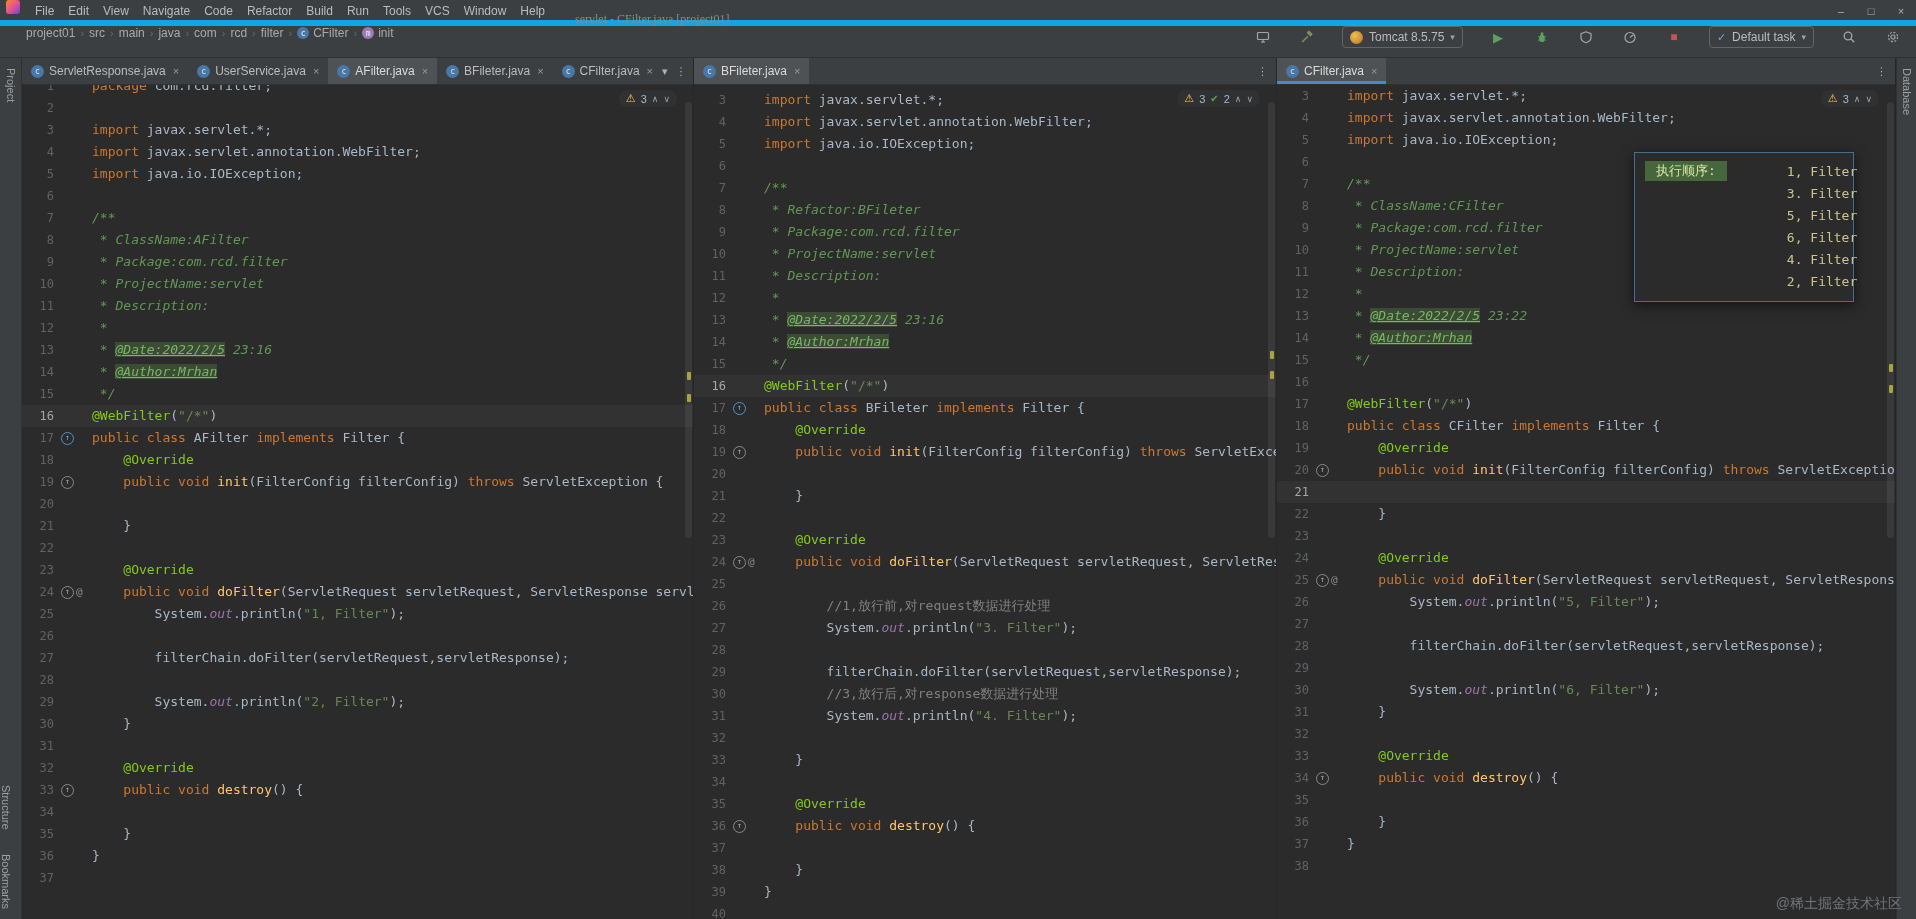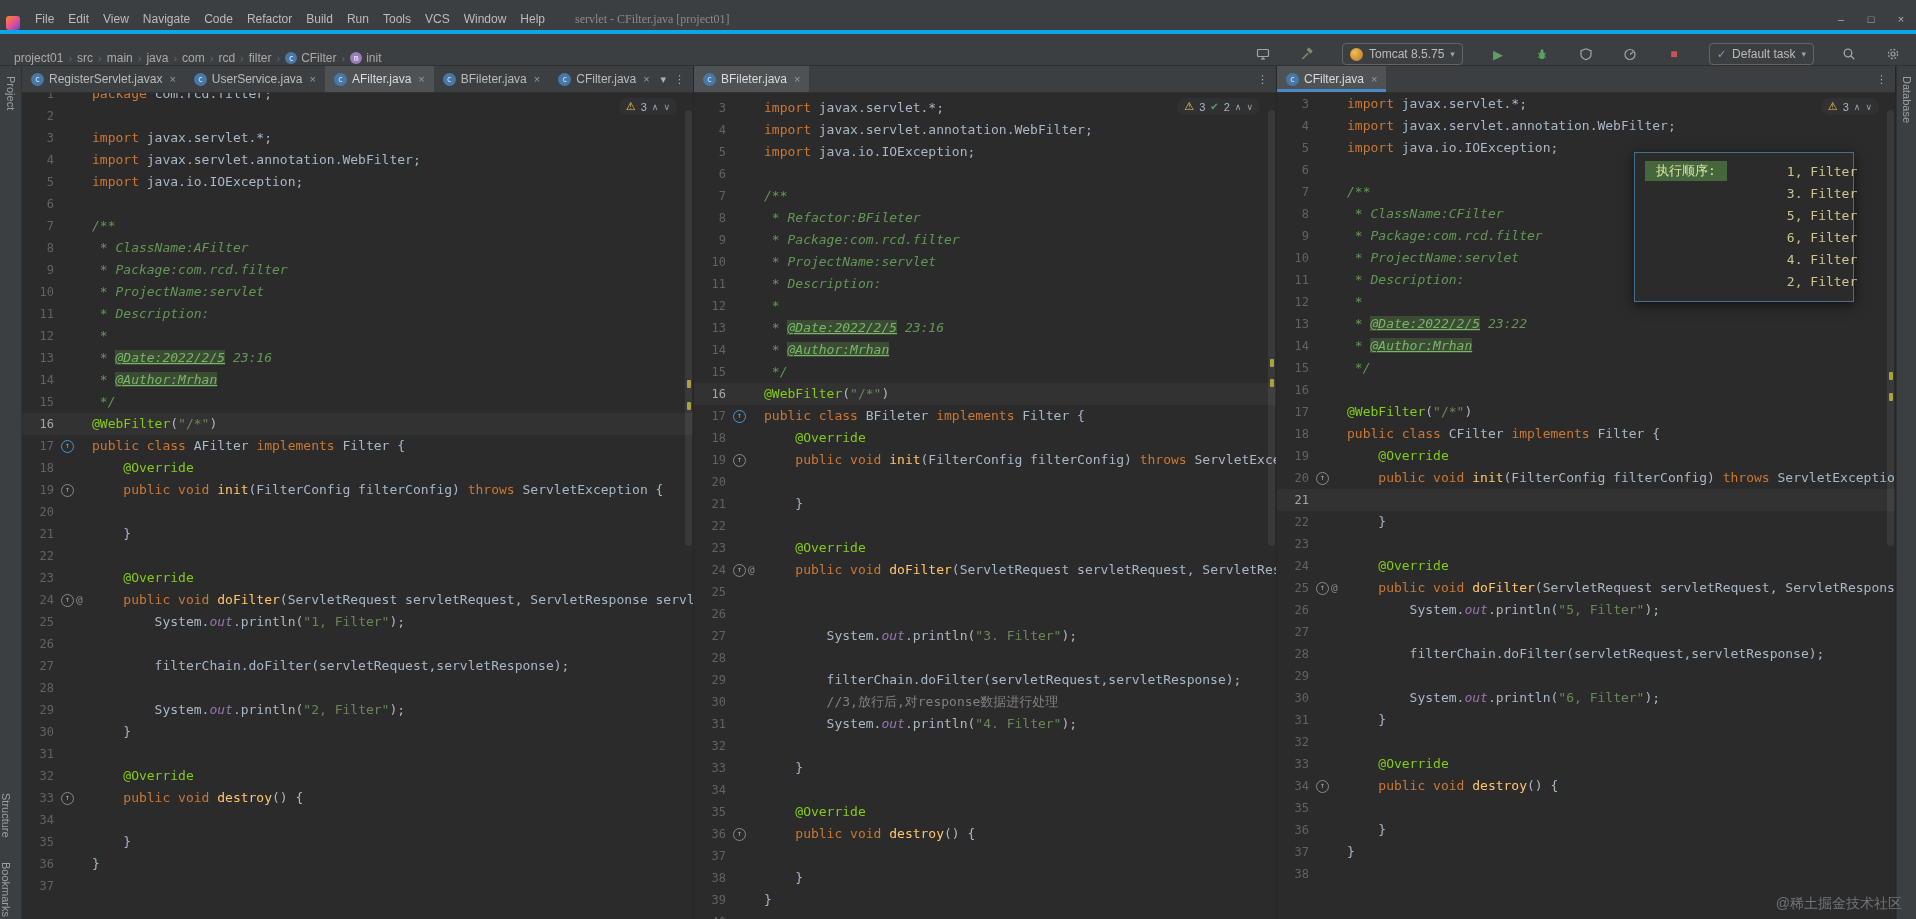--- a/index.html
+++ b/index.html
@@ -1,33 +1,33 @@
 <!DOCTYPE html>
 <html><head>
 <meta charset="utf-8">
 <style>
   * { box-sizing: border-box; margin: 0; padding: 0; }
   body { background:#1e1e1e; overflow:hidden; }
   .window { width:1916px; height:919px; position:relative; background:#2B2B2B;
             font-family:"Liberation Sans", sans-serif; color:#BBBBBB; overflow:hidden; }
 
   
-  .titlebar { height:34px; background:#3C3F41; border-bottom:4px solid #0ea5e9;
-              display:flex; align-items:flex-end; position:relative; }
+  .titlebar { height:26px; background:#3C3F41; border-bottom:6px solid #0ea5e9;
+              display:flex; align-items:flex-start; position:relative; }
   .app-icon { width:14px; height:14px; border-radius:3px; margin:0 8px 0 6px; flex:none;
               background:linear-gradient(135deg,#F98B1F 0%,#E34E9C 55%,#5A4BD0 100%); }
   .menubar { display:flex; align-items:center; }
   .menu-item { padding:0 7px; font-size:12px; color:#BBBBBB; line-height:22px; cursor:default; }
   .win-title { position:absolute; left:575px; top:8px; line-height:22px; color:#8A8A8A; font-size:12px;font-family:Liberation Serif, serif; }
   .win-controls { margin-left:auto; display:flex; }
   .win-btn { width:30px; text-align:center; font-size:11px; color:#AFB1B3; line-height:22px; }
 
   
   .navbar { height:32px; background:#3C3F41; border-bottom:1px solid #2F3133;
-            display:flex; align-items:flex-end; padding-left:10px; }
+            display:flex; align-items:flex-start; padding-left:22px; }
   .breadcrumbs { display:flex; align-items:center; font-size:12px; color:#A9A9A9; }
   .crumb { padding:0 4px; display:flex; align-items:center; gap:4px; white-space:nowrap; }
   .crumb-sep { color:#6A6A6A; font-size:11px; padding:0 1px; }
   .mini-badge { width:12px; height:12px; border-radius:50%; font-size:8px; color:#EAF2FA;
                 display:flex; align-items:center; justify-content:center; flex:none;
                 font-family:"DejaVu Sans Mono", monospace; }
   .mini-badge.class { background:#4878A8; }
   .mini-badge.method { background:#9C7BB8; }
   .nav-toolbar { margin-left:auto; display:flex; align-items:center; gap:26px; padding-right:14px; }
   .tool-btn { display:inline-flex; align-items:center; justify-content:center; width:18px; height:18px; }
@@ -253,21 +253,21 @@
     <div class="stripe left">
       <div id="stripe-lt"><span class="stripe-label">Project</span></div>
       <div class="spacer"></div>
       <div id="stripe-lb"><span class="stripe-label">Structure</span><span class="stripe-label">Bookmarks</span></div>
     </div>
     <div id="panes" class="panes">
         <div class="pane p-left">
           <div class="tabbar">
             <div class="tab">
               <span class="class-badge">c</span>
-              <span class="tab-label">RegisterServlet.javax</span>
+              <span class="tab-label">ServletResponse.java</span>
               <span class="close">×</span>
             </div>
             <div class="tab">
               <span class="class-badge">c</span>
               <span class="tab-label">UserService.java</span>
               <span class="close">×</span>
             </div>
             <div class="tab sel">
               <span class="class-badge">c</span>
               <span class="tab-label">AFilter.java</span>
@@ -637,20 +637,21 @@
                 <span class="l-text"><span class="tok p">    </span><span class="tok k">public void </span><span class="tok m">doFilter</span><span class="tok p">(ServletRequest servletRequest, ServletResponse servletResponse, FilterChain filterChain) </span></span>
               </div>
               <div class="code-line">
                 <span class="g-num">25</span>
                 <span class="g-icons"></span>
                 <span class="l-text"></span>
               </div>
               <div class="code-line">
                 <span class="g-num">26</span>
                 <span class="g-icons"></span>
+                <span class="l-text"><span class="tok c">        //1,放行前,对request数据进行处理</span></span>
               </div>
               <div class="code-line">
                 <span class="g-num">27</span>
                 <span class="g-icons"></span>
                 <span class="l-text"><span class="tok p">        System.</span><span class="tok f">out</span><span class="tok p">.println(</span><span class="tok s">"3. Filter"</span><span class="tok p">);</span></span>
               </div>
               <div class="code-line">
                 <span class="g-num">28</span>
                 <span class="g-icons"></span>
               </div>

